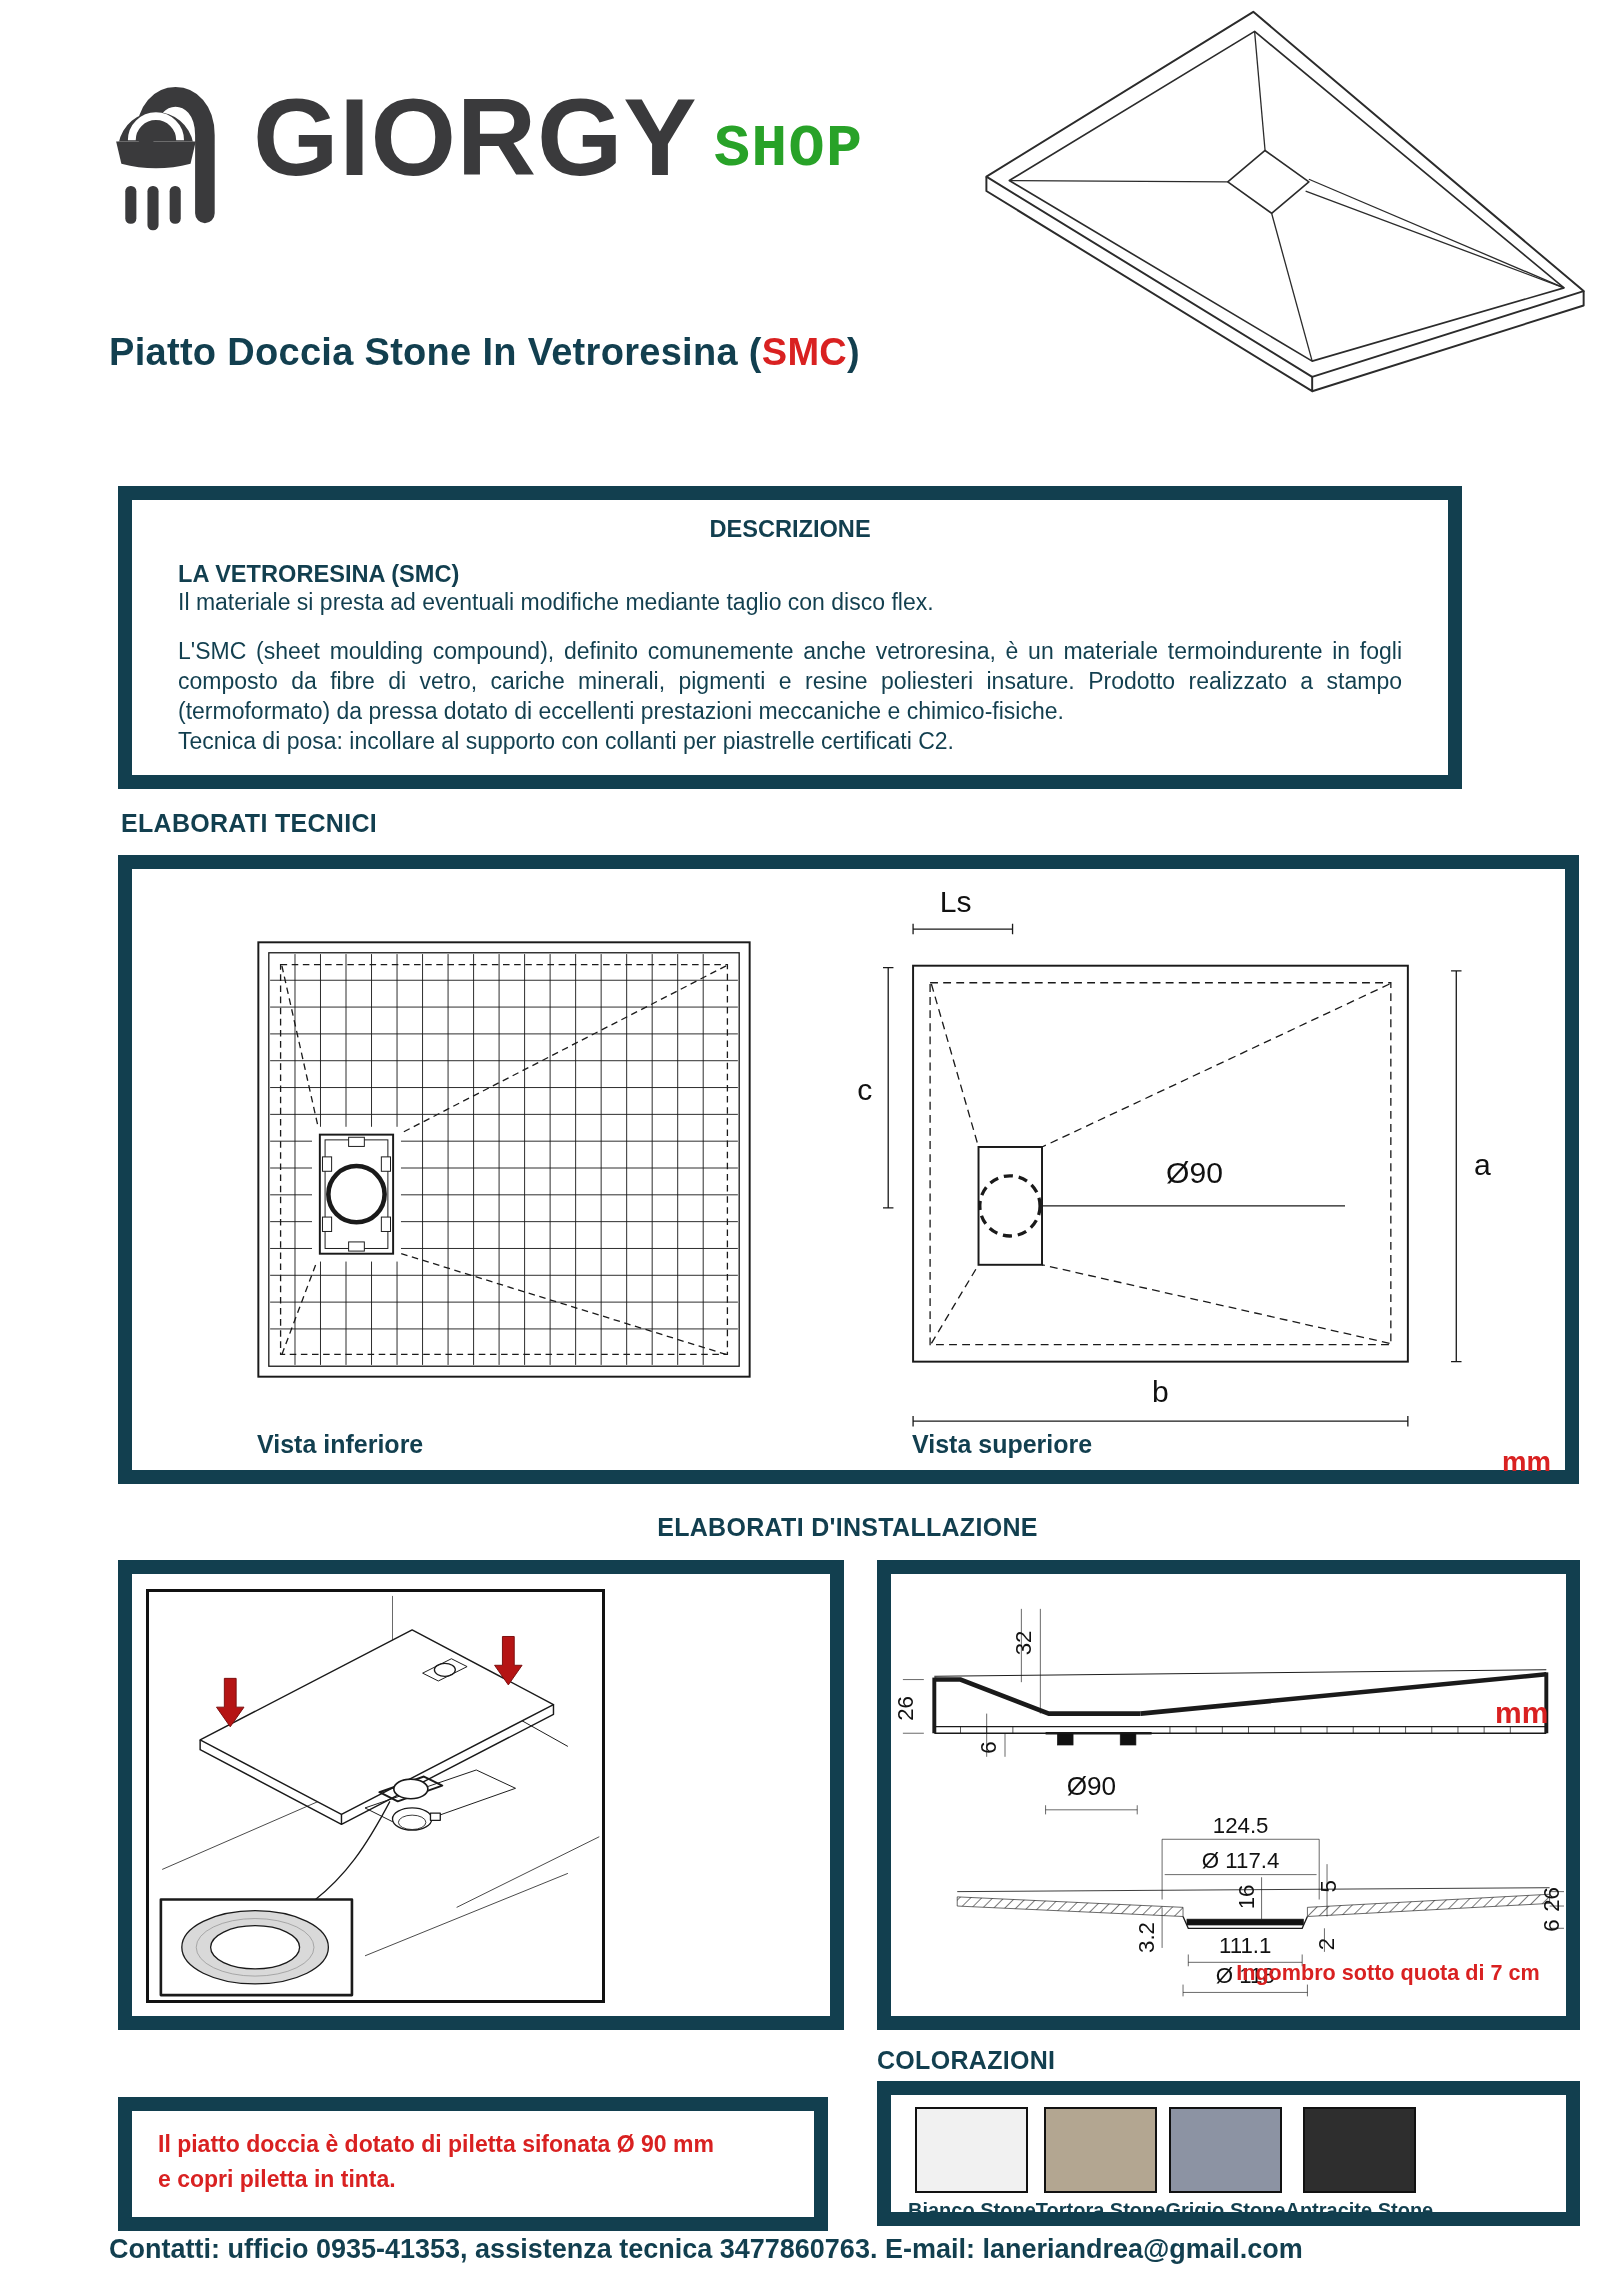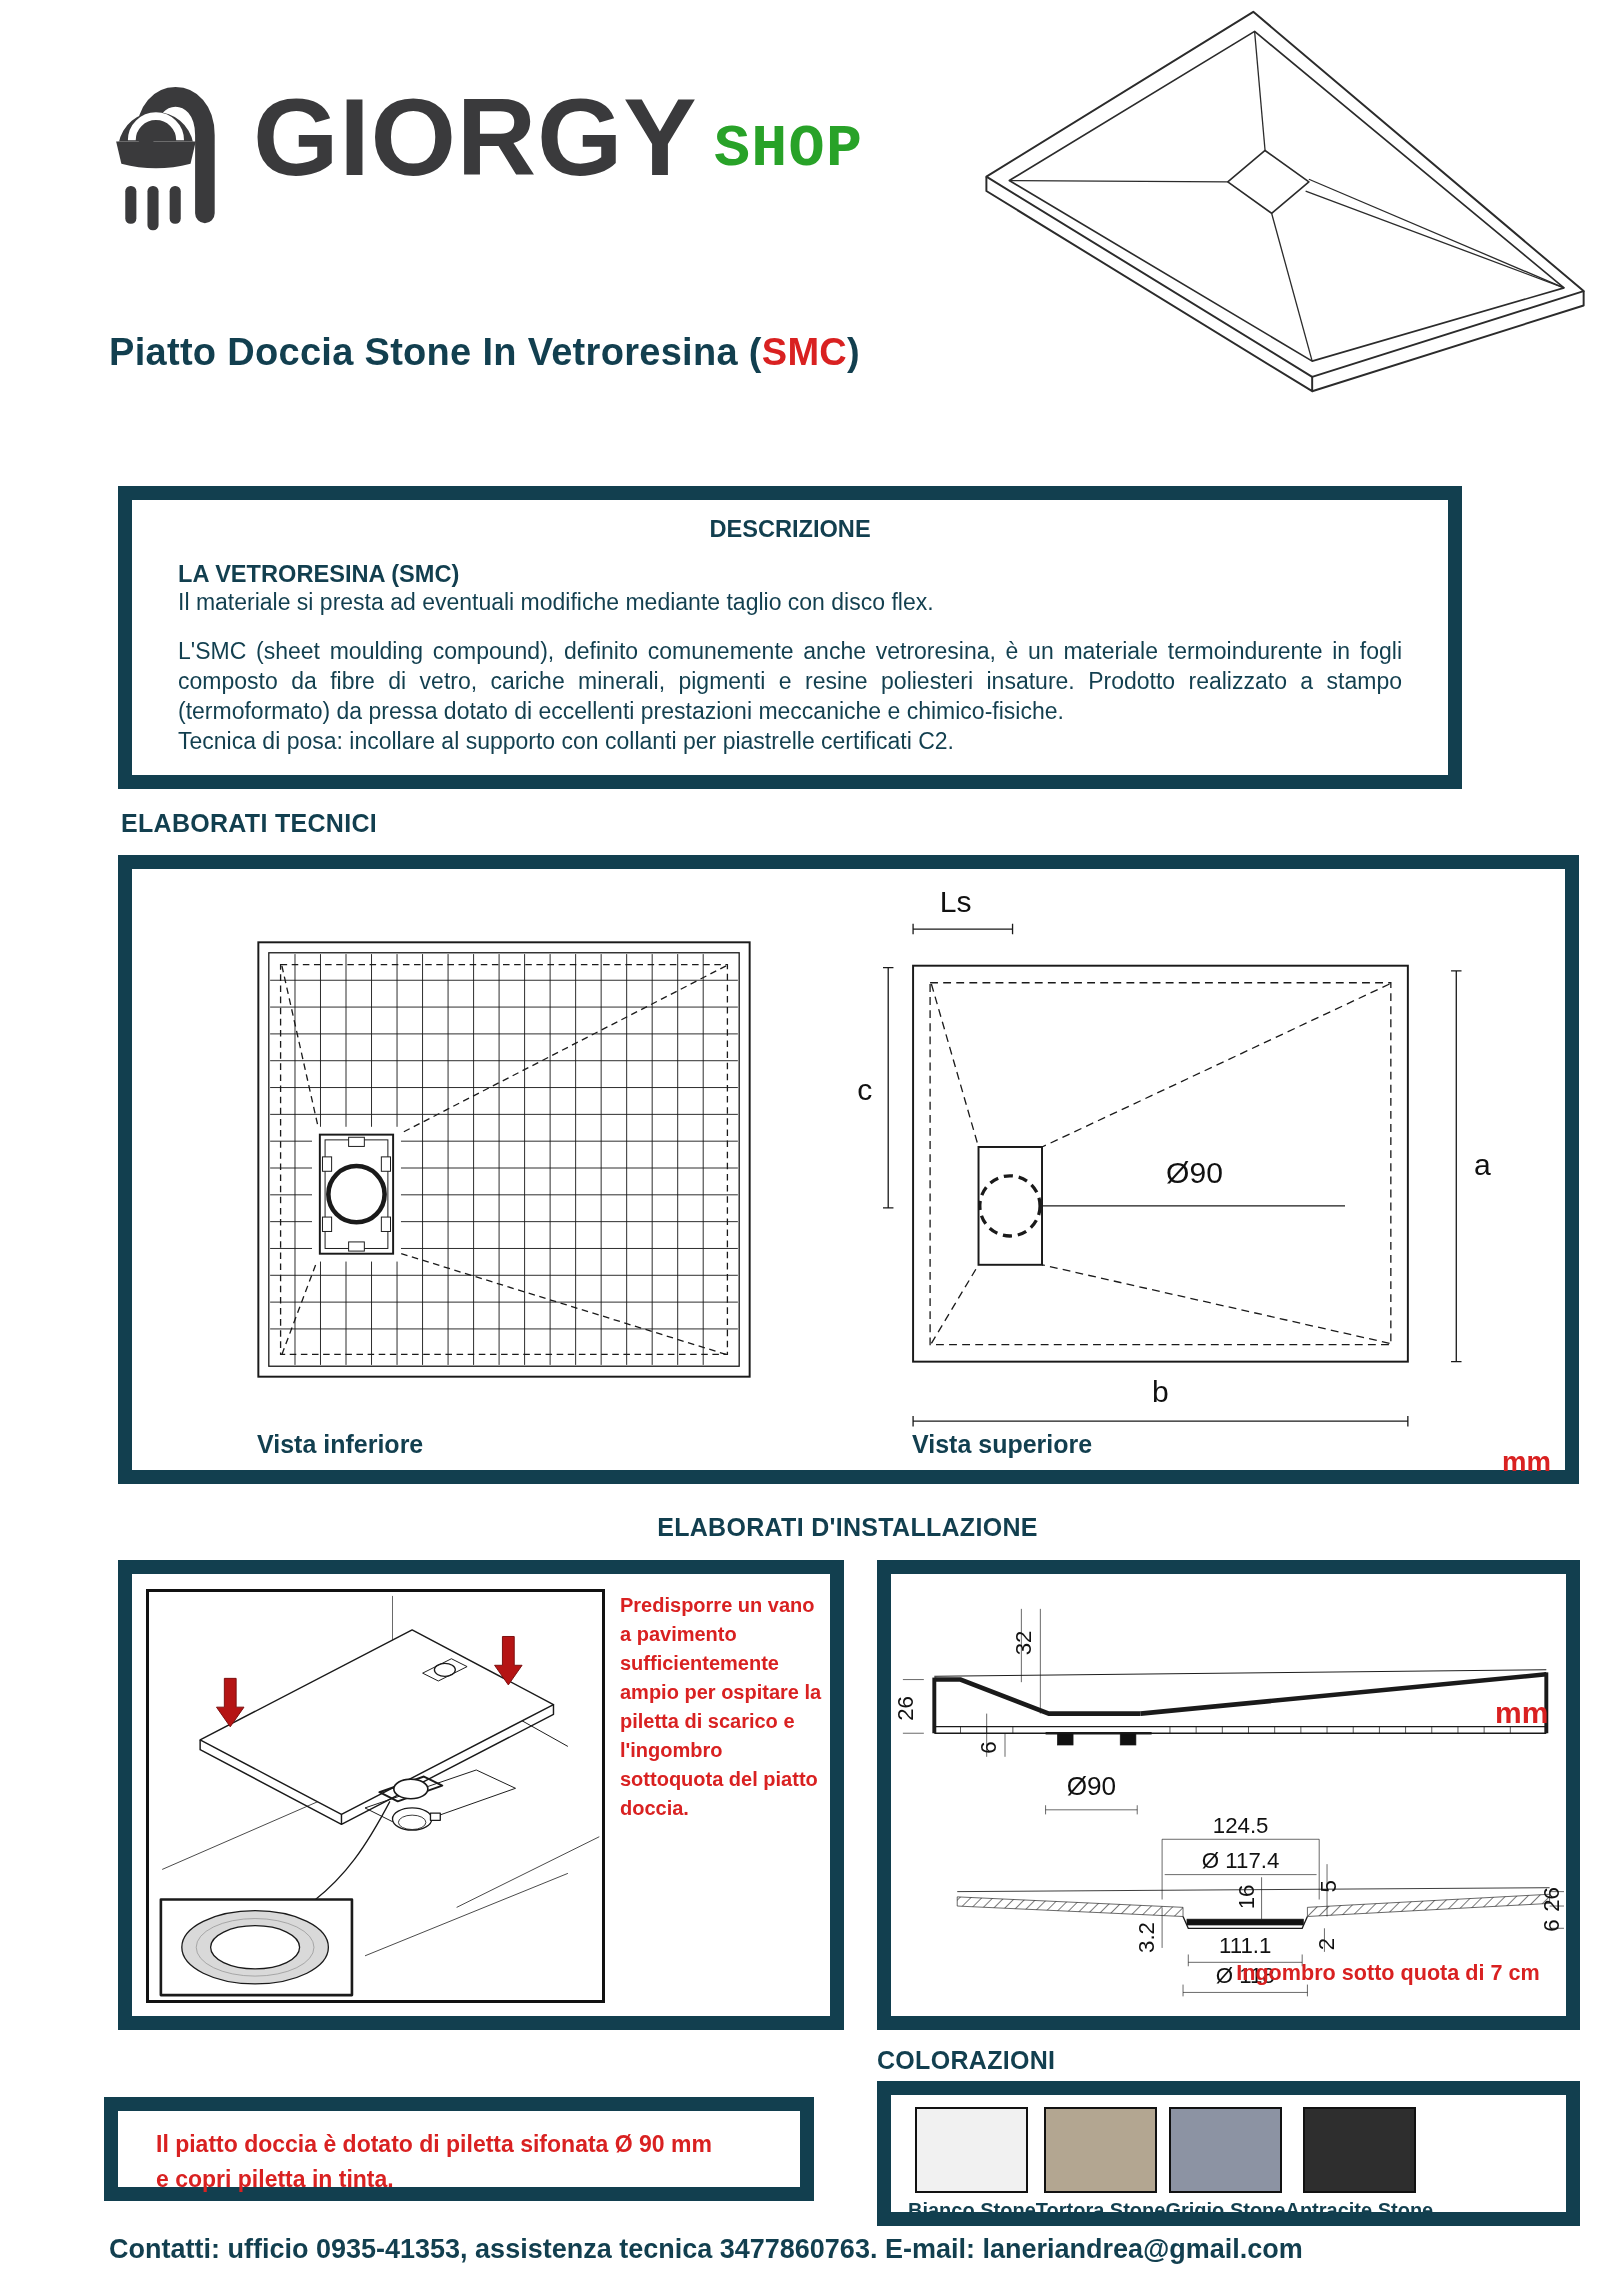--- a/index.html
+++ b/index.html
@@ -217,21 +217,20 @@
         <ellipse cx="162" cy="543" rx="68" ry="33" fill="#ffffff" stroke-width="2"></ellipse>
       </g>
       <g fill="#b51414" stroke="#7c0f0f" stroke-width="1.5">
         <path d="M115,132 L133,132 L133,176 L145,176 L124,206 L103,176 L115,176 Z"></path>
         <path d="M540,68 L558,68 L558,112 L570,112 L549,142 L528,112 L540,112 Z"></path>
       </g>
     </svg>
   </div>
 
   <div class="abs install-note" style="left:584px;top:1591px;width:207px;">
-    <div>Predisporre un vano a pavimento sufficientemente ampio per ospitare la piletta di scarico e l'ingombro sottoquota del piatto doccia.</div>
   </div>
 
   <div class="teal-box" style="left:841px;top:1560px;width:703px;height:470px;"></div>
 
   <div class="abs" style="left:859px;top:1584px;width:671px;height:432px;">
     <svg width="671" height="432" viewBox="0 0 1025 660">
 
       <g stroke="#1a1a1a" fill="none">
         <line x1="60" y1="141" x2="995" y2="131" stroke-width="1.5"></line>
         <path d="M60,146 L100,146 L235,198 L375,198" stroke-width="7"></path>
@@ -336,21 +335,21 @@
         <div class="swatch" style="background: rgb(140, 147, 163);"></div>
         <div class="swatch-label">Grigio Stone</div>
       </div>
       <div class="swatch-cell">
         <div class="swatch" style="background: rgb(46, 46, 46);"></div>
         <div class="swatch-label">Antracite Stone</div>
       </div>
     </div>
   </div>
 
-  <div class="teal-box" style="left:68px;top:2097px;width:710px;height:104px;padding-left:12px;">
+  <div class="teal-box" style="left:82px;top:2097px;width:710px;height:134px;">
     <div class="note-red" style="padding:15.7px 13px 0 26px;">
       <div>Il piatto doccia è dotato di piletta sifonata Ø 90 mm</div>
       <div> e copri piletta in tinta.</div>
     </div>
   </div>
 
   <div class="abs contact" style="left:73px;top:2234px;">Contatti: ufficio 0935-41353, assistenza tecnica 3477860763.  E-mail: laneriandrea@gmail.com</div>
 
 </div>
 

